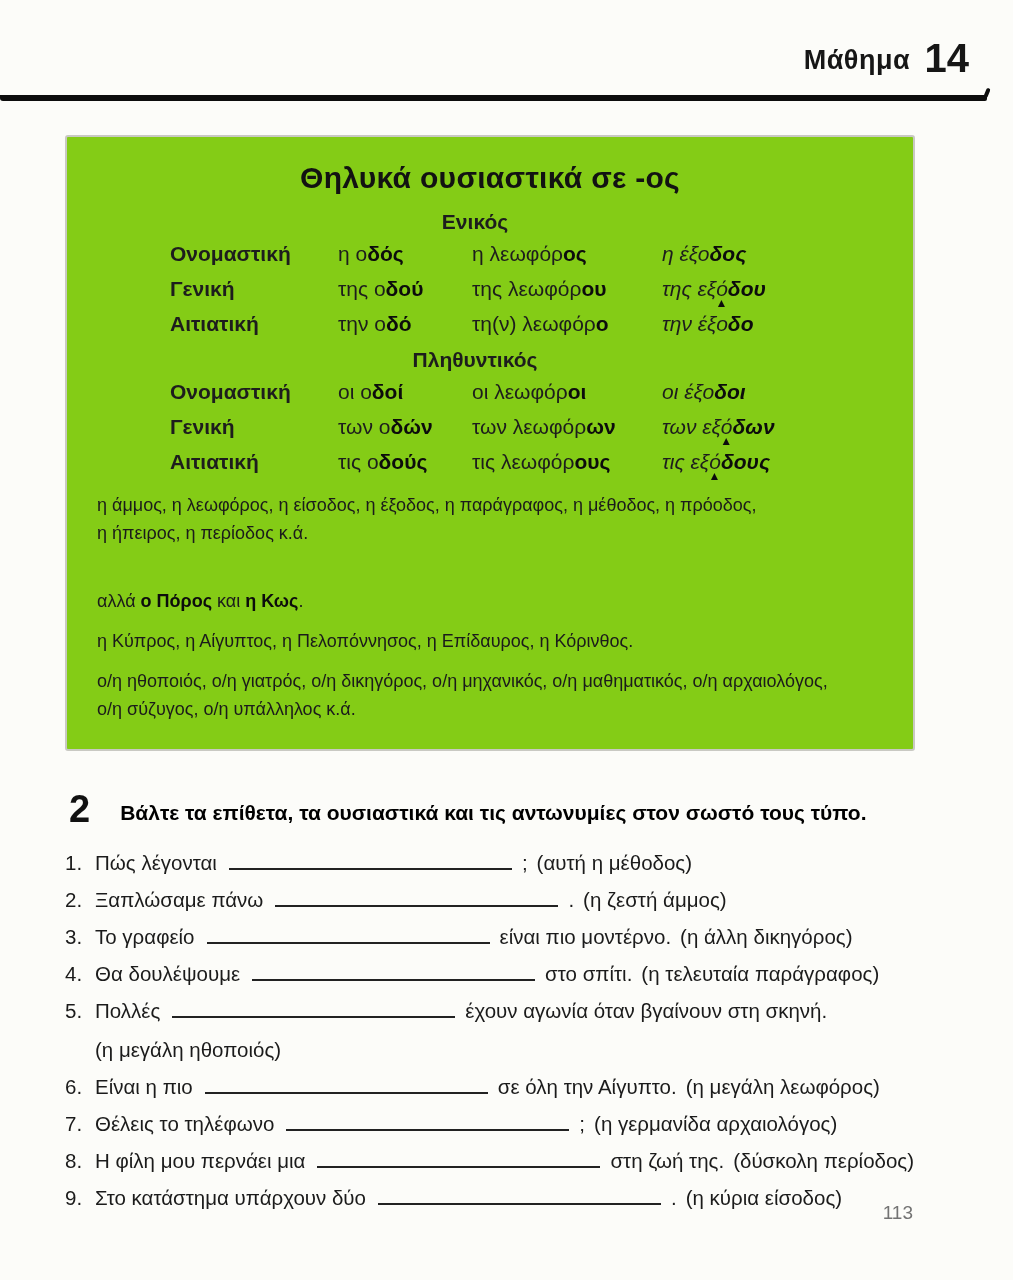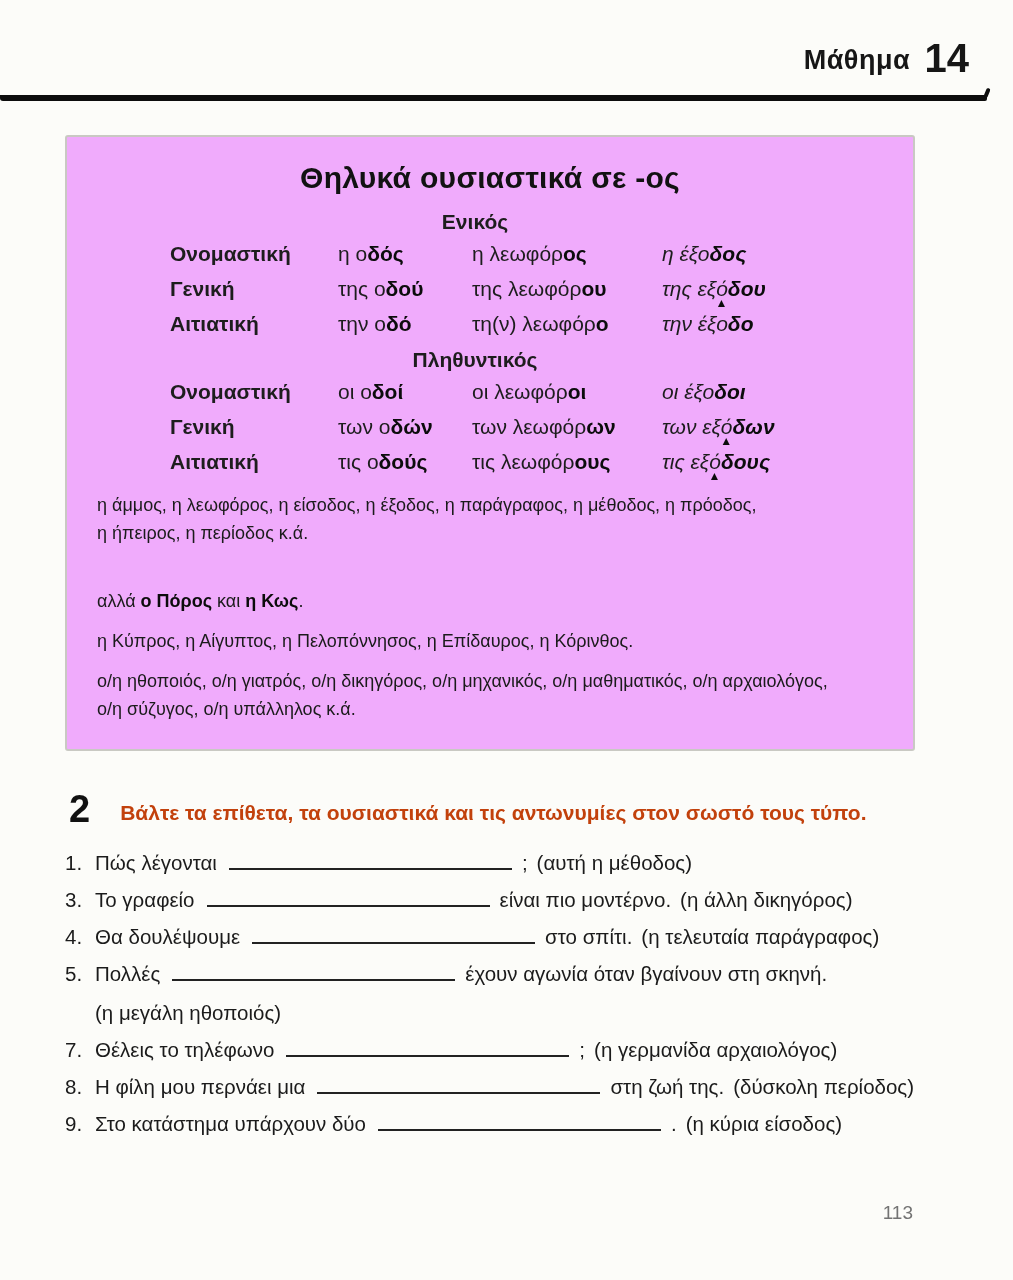--- a/index.html
+++ b/index.html
@@ -36,21 +36,21 @@
     border-radius:2px;
   }
 
   
   .grammar-box {
     box-sizing:border-box;
     margin:34px 0 0 65px;
     width:850px;
     border:2px solid #c9c9c3;
     border-radius:3px;
-    background:#f0abfc;
+    background:#84cc16;
     padding:24px 30px 14px 30px;
   }
   .box-title {
     margin:0 0 14px 0;
     text-align:center;
     font-size:30px; font-weight:800;
     letter-spacing:0.3px;
     color:#121212;
   }
   .decl-heading {
@@ -76,21 +76,21 @@
   }
 
   
   .notes { margin-top:16px; }
   .note-p { margin:0 0 12px 0; font-size:18px; line-height:28px; color:#1b1b1b; }
 
   
   .exercise { margin:42px 0 0 65px; width:870px; }
   .ex-head { display:flex; align-items:flex-start; }
   .ex-num { font-size:38px; font-weight:800; line-height:32px; margin-left:4px; color:#111; }
-  .ex-instr { font-size:21px; font-weight:800; margin:8px 0 0 30px; color:#c2410c; }
+  .ex-instr { font-size:21px; font-weight:800; margin:8px 0 0 30px; color:#000000; }
   .ex-items { margin-top:26px; }
   .ex-item { font-size:20.5px; line-height:24px; margin-bottom:13px; color:#1b1b1b; }
   .item-num { display:inline-block; width:30px; }
   .blank {
     display:inline-block;
     width:283px; height:0.8em;
     border-bottom:2px solid #222;
     margin:0 10px 0 12px;
   }
   .hint { margin-left:9px; }
@@ -176,23 +176,25 @@
       </div>
   </section>
 
   <section class="exercise">
     <div class="ex-head">
       <span class="ex-num">2</span>
       <span class="ex-instr">Βάλτε τα επίθετα, τα ουσιαστικά και τις αντωνυμίες στον σωστό τους τύπο.</span>
     </div>
     <div id="items" class="ex-items">
         <div class="ex-item"><span class="item-num">1.</span><span>Πώς λέγονται</span><span class="blank"></span><span>;</span><span class="hint">(αυτή η μέθοδος)</span></div>
+        <div class="ex-item"><span class="item-num">2.</span><span>Ξαπλώσαμε πάνω</span><span class="blank"></span><span>.</span><span class="hint">(η ζεστή άμμος)</span></div>
         <div class="ex-item"><span class="item-num">3.</span><span>Το γραφείο</span><span class="blank"></span><span>είναι πιο μοντέρνο.</span><span class="hint">(η άλλη δικηγόρος)</span></div>
         <div class="ex-item"><span class="item-num">4.</span><span>Θα δουλέψουμε</span><span class="blank"></span><span>στο σπίτι.</span><span class="hint">(η τελευταία παράγραφος)</span></div>
         <div class="ex-item"><span class="item-num">5.</span><span>Πολλές</span><span class="blank"></span><span>έχουν αγωνία όταν βγαίνουν στη σκηνή.</span><span class="hint hint-newline">(η μεγάλη ηθοποιός)</span></div>
+        <div class="ex-item"><span class="item-num">6.</span><span>Είναι η πιο</span><span class="blank"></span><span>σε όλη την Αίγυπτο.</span><span class="hint">(η μεγάλη λεωφόρος)</span></div>
         <div class="ex-item"><span class="item-num">7.</span><span>Θέλεις το τηλέφωνο</span><span class="blank"></span><span>;</span><span class="hint">(η γερμανίδα αρχαιολόγος)</span></div>
         <div class="ex-item"><span class="item-num">8.</span><span>Η φίλη μου περνάει μια</span><span class="blank"></span><span>στη ζωή της.</span><span class="hint">(δύσκολη περίοδος)</span></div>
         <div class="ex-item"><span class="item-num">9.</span><span>Στο κατάστημα υπάρχουν δύο</span><span class="blank"></span><span>.</span><span class="hint">(η κύρια είσοδος)</span></div>
       </div>
   </section>
 
   <span class="page-number">113</span>
 
 </div>
 

